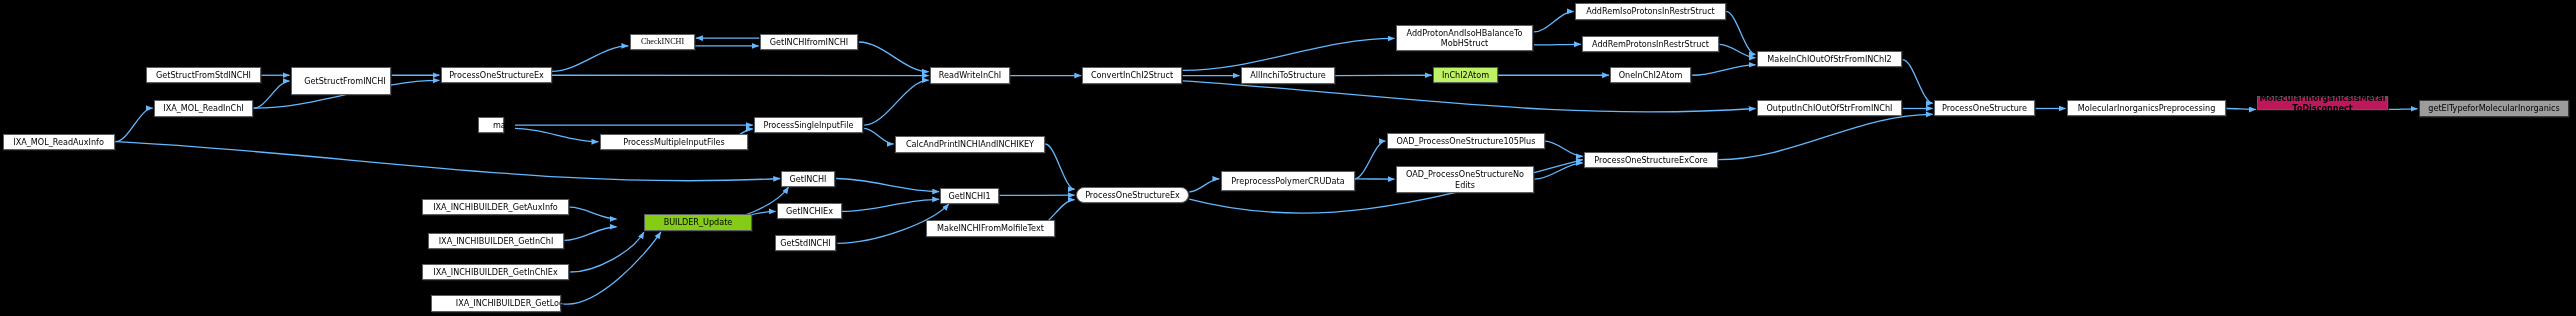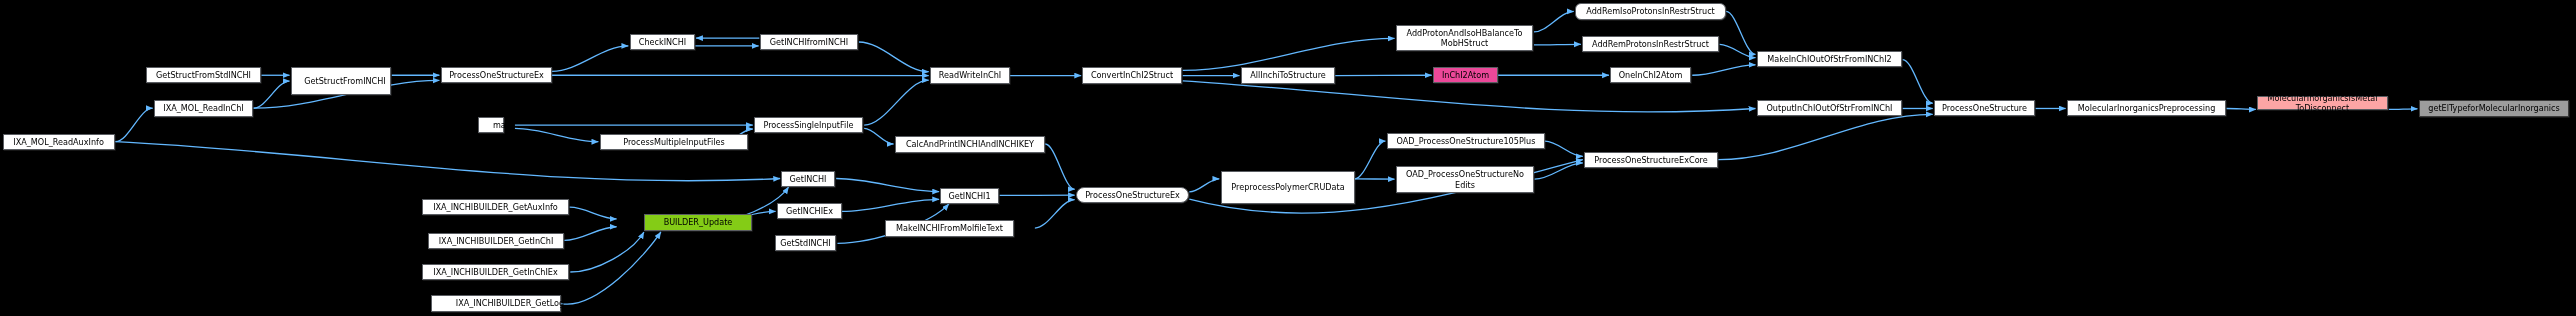--- a/index.html
+++ b/index.html
@@ -110,53 +110,53 @@
         <path class="edge" stroke="#63b8ff" marker-end="url(#arrow)" d="M3417,166.5 C3432.75,166.5 3446.25,168 3462,168"></path>
         <path class="edge" stroke="#63b8ff" marker-end="url(#arrow)" d="M3666,168 C3681.4,168 3694.6,167 3710,167"></path>
       </g>
   </svg>
   <div id="nodes">
       <div class="node" style="left: 146px; top: 67px; width: 115px; height: 16.3px; background: rgb(255, 255, 255); border-color: rgb(90, 93, 98);">GetStructFromStdINCHI</div>
       <div class="node" style="left: 291px; top: 67px; width: 100px; height: 28px; background: rgb(255, 255, 255); border-color: rgb(90, 93, 98); padding-left: 8px;">GetStructFromINCHI</div>
       <div class="node" style="left: 441px; top: 67px; width: 111px; height: 16.3px; background: rgb(255, 255, 255); border-color: rgb(90, 93, 98);">ProcessOneStructureEx</div>
       <div class="node" style="left: 154px; top: 100px; width: 99px; height: 17px; background: rgb(255, 255, 255); border-color: rgb(90, 93, 98);">IXA_MOL_ReadInChI</div>
       <div class="node" style="left: 2.6px; top: 134px; width: 112px; height: 16.3px; background: rgb(255, 255, 255); border-color: rgb(90, 93, 98);">IXA_MOL_ReadAuxInfo</div>
-      <div class="node" style="left: 630px; top: 34px; width: 65px; height: 16.3px; background: rgb(255, 255, 255); border-color: rgb(90, 93, 98);">CheckINCHI</div>
+      <div class="node" style="left: 630px; top: 34px; width: 65px; height: 16.3px; background: rgb(255, 255, 255); border-color: rgb(90, 93, 98); font-family: Liberation Serif, serif;">CheckINCHI</div>
       <div class="node" style="left: 760px; top: 34px; width: 98px; height: 16.3px; background: rgb(255, 255, 255); border-color: rgb(90, 93, 98);">GetINCHIfromINCHI</div>
       <div class="node" style="left: 930px; top: 67px; width: 80px; height: 17px; background: rgb(255, 255, 255); border-color: rgb(90, 93, 98);">ReadWriteInChI</div>
       <div class="node" style="left: 1082px; top: 67px; width: 100px; height: 17px; background: rgb(255, 255, 255); border-color: rgb(90, 93, 98);">ConvertInChI2Struct</div>
       <div class="node" style="left: 478px; top: 117px; width: 24px; height: 15.6px; background: rgb(255, 255, 255); border-color: rgb(90, 93, 98); padding-left: 24px;">main</div>
       <div class="node" style="left: 600px; top: 134px; width: 148px; height: 16.3px; background: rgb(255, 255, 255); border-color: rgb(90, 93, 98);">ProcessMultipleInputFiles</div>
       <div class="node" style="left: 754px; top: 117px; width: 109px; height: 15.6px; background: rgb(255, 255, 255); border-color: rgb(90, 93, 98);">ProcessSingleInputFile</div>
       <div class="node" style="left: 895px; top: 136px; width: 150px; height: 17px; background: rgb(255, 255, 255); border-color: rgb(90, 93, 98);">CalcAndPrintINCHIAndINCHIKEY</div>
       <div class="node" style="left: 781px; top: 171px; width: 54px; height: 15.6px; background: rgb(255, 255, 255); border-color: rgb(90, 93, 98);">GetINCHI</div>
       <div class="node" style="left: 940px; top: 188px; width: 59px; height: 15.6px; background: rgb(255, 255, 255); border-color: rgb(90, 93, 98);">GetINCHI1</div>
       <div class="node" style="left: 777px; top: 203px; width: 65px; height: 16.3px; background: rgb(255, 255, 255); border-color: rgb(90, 93, 98);">GetINCHIEx</div>
-      <div class="node" style="left: 885px; top: 220px; width: 129px; height: 17px; background: rgb(255, 255, 255); border-color: rgb(90, 93, 98);">MakeINCHIFromMolfileText</div>
+      <div class="node" style="left: 926px; top: 220px; width: 129px; height: 17px; background: rgb(255, 255, 255); border-color: rgb(90, 93, 98);">MakeINCHIFromMolfileText</div>
       <div class="node" style="left: 775px; top: 235px; width: 61px; height: 16.3px; background: rgb(255, 255, 255); border-color: rgb(90, 93, 98);">GetStdINCHI</div>
       <div class="node" style="left: 1076px; top: 187px; width: 113px; height: 16.3px; background: rgb(255, 255, 255); border-color: rgb(90, 93, 98); border-radius: 8px;">ProcessOneStructureEx</div>
       <div class="node" style="left: 422px; top: 199px; width: 147px; height: 15.6px; background: rgb(255, 255, 255); border-color: rgb(90, 93, 98);">IXA_INCHIBUILDER_GetAuxInfo</div>
       <div class="node" style="left: 428px; top: 233px; width: 136px; height: 15.6px; background: rgb(255, 255, 255); border-color: rgb(90, 93, 98);">IXA_INCHIBUILDER_GetInChI</div>
       <div class="node" style="left: 422px; top: 264px; width: 147px; height: 16.3px; background: rgb(255, 255, 255); border-color: rgb(90, 93, 98);">IXA_INCHIBUILDER_GetInChIEx</div>
       <div class="node" style="left: 431px; top: 295px; width: 130px; height: 17px; background: rgb(255, 255, 255); border-color: rgb(90, 93, 98); padding-left: 28px;">IXA_INCHIBUILDER_GetLog</div>
       <div class="node" style="left: 644px; top: 214px; width: 108px; height: 17px; background: #84cc16; border-color: rgb(90, 93, 98);">BUILDER_Update</div>
       <div class="node" style="left: 1241px; top: 67px; width: 94px; height: 17px; background: rgb(255, 255, 255); border-color: rgb(90, 93, 98);">AllInchiToStructure</div>
-      <div class="node" style="left: 1433px; top: 67px; width: 65px; height: 16.3px; background: #ec4899; border-color: rgb(90, 93, 98);">InChI2Atom</div>
+      <div class="node" style="left: 1433px; top: 67px; width: 65px; height: 16.3px; background: #bef264; border-color: rgb(90, 93, 98);">InChI2Atom</div>
       <div class="node" style="left: 1396px; top: 25.4px; width: 137px; height: 26px; background: rgb(255, 255, 255); border-color: rgb(90, 93, 98);">AddProtonAndIsoHBalanceTo
 MobHStruct</div>
-      <div class="node" style="left: 1221px; top: 171px; width: 134px; height: 33px; background: rgb(255, 255, 255); border-color: rgb(90, 93, 98);">PreprocessPolymerCRUData</div>
+      <div class="node" style="left: 1221px; top: 171px; width: 134px; height: 20px; background: rgb(255, 255, 255); border-color: rgb(90, 93, 98);">PreprocessPolymerCRUData</div>
       <div class="node" style="left: 1387px; top: 133px; width: 158px; height: 16.3px; background: rgb(255, 255, 255); border-color: rgb(90, 93, 98);">OAD_ProcessOneStructure105Plus</div>
       <div class="node" style="left: 1396px; top: 166px; width: 138px; height: 27px; background: rgb(255, 255, 255); border-color: rgb(90, 93, 98);">OAD_ProcessOneStructureNo
 Edits</div>
-      <div class="node" style="left: 1575px; top: 3.3px; width: 151px; height: 16.3px; background: rgb(255, 255, 255); border-color: rgb(90, 93, 98); border-radius: 6px;">AddRemIsoProtonsInRestrStruct</div>
+      <div class="node" style="left: 1575px; top: 3.3px; width: 151px; height: 16.3px; background: rgb(255, 255, 255); border-color: rgb(90, 93, 98);">AddRemIsoProtonsInRestrStruct</div>
       <div class="node" style="left: 1582px; top: 36px; width: 137px; height: 15.6px; background: rgb(255, 255, 255); border-color: rgb(90, 93, 98);">AddRemProtonsInRestrStruct</div>
       <div class="node" style="left: 1610px; top: 67px; width: 81px; height: 16.3px; background: rgb(255, 255, 255); border-color: rgb(90, 93, 98);">OneInChI2Atom</div>
       <div class="node" style="left: 1757px; top: 51px; width: 145px; height: 16.3px; background: rgb(255, 255, 255); border-color: rgb(90, 93, 98);">MakeInChIOutOfStrFromINChI2</div>
       <div class="node" style="left: 1757px; top: 100px; width: 145px; height: 16.3px; background: rgb(255, 255, 255); border-color: rgb(90, 93, 98);">OutputInChIOutOfStrFromINChI</div>
       <div class="node" style="left: 1584px; top: 152px; width: 134px; height: 15.6px; background: rgb(255, 255, 255); border-color: rgb(90, 93, 98);">ProcessOneStructureExCore</div>
       <div class="node" style="left: 1934px; top: 100px; width: 101px; height: 16.3px; background: rgb(255, 255, 255); border-color: rgb(90, 93, 98);">ProcessOneStructure</div>
       <div class="node" style="left: 2067px; top: 100px; width: 159px; height: 16.3px; background: rgb(255, 255, 255); border-color: rgb(90, 93, 98);">MolecularInorganicsPreprocessing</div>
-      <div class="node" style="left: 2257px; top: 96px; width: 131px; height: 14px; background: #fca5a5; border-color: rgb(90, 93, 98);">MolecularInorganicsIsMetal
+      <div class="node" style="left: 2257px; top: 96px; width: 131px; height: 14px; background: #be185d; border-color: rgb(90, 93, 98); font-weight: bold;">MolecularInorganicsIsMetal
 ToDisconnect</div>
       <div class="node highlight" style="left: 2419px; top: 100px; width: 150px; height: 17px; background: rgb(156, 156, 156); border-color: rgb(58, 58, 58);">getElTypeforMolecularInorganics</div>
     </div>
 </div>
 
 
 </body></html>

